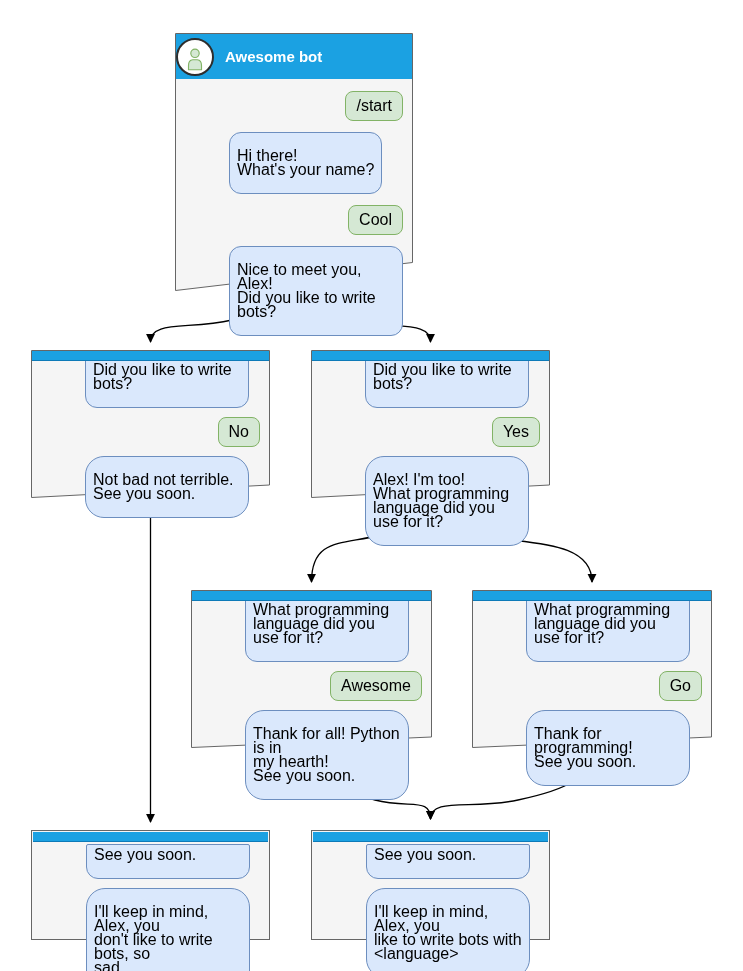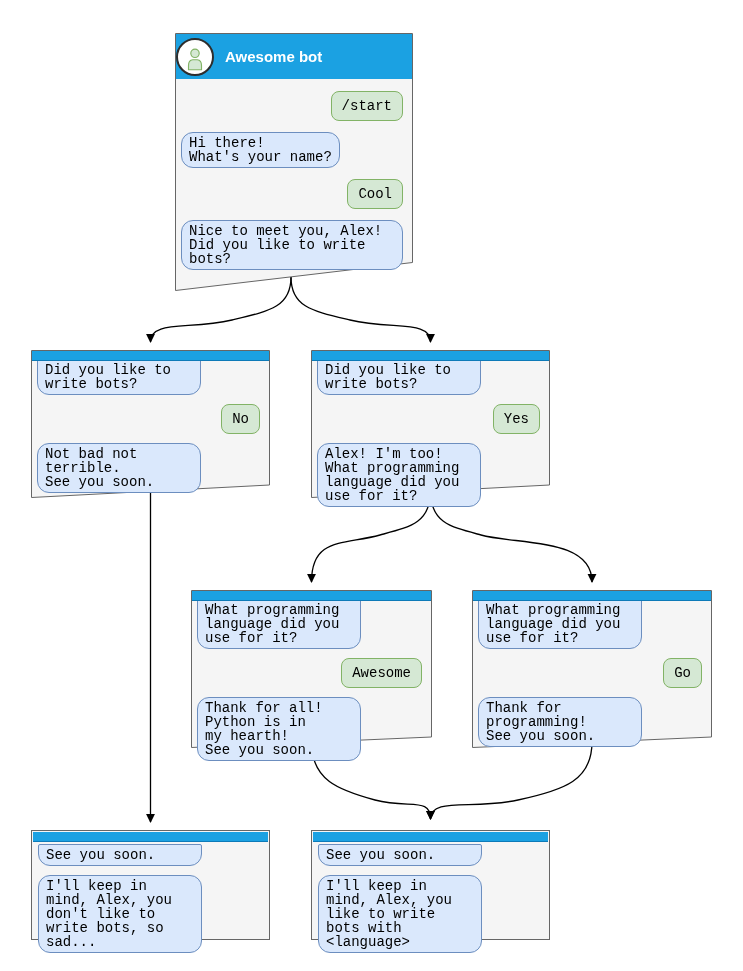--- a/index.html
+++ b/index.html
@@ -57,49 +57,49 @@
 
   
   .chat-body {
     position: absolute; left: 6px; right: 10px; top: 11px;
     display: flex; flex-direction: column; gap: 9px; z-index: 2;
   }
   .screen#scr-start .chat-body { top: 58px; gap: 11px; }
 
   .bubble {
     box-sizing: border-box;
-    font-size: 14px; line-height: 14px;
+    font-size: 16px; line-height: 14px;
     white-space: pre-line;
     width: fit-content;
-    font-family: Liberation Mono, monospace;
   }
   .bubble.bot {
     background: var(--bot-bubble-fill, #dae8fc);
     border: 1px solid var(--bot-bubble-border, #6c8ebf);
     border-radius: 12px;
-    padding: 3px 7px;
+    padding: 16px 7px;
     align-self: flex-start;
+    margin-left: 48px;
   }
   .bubble.user {
     background: var(--user-bubble-fill, #d5e8d4);
     border: 1px solid var(--user-bubble-border, #82b366);
     border-radius: 8px;
     padding: 7px 10px;
     align-self: flex-end;
     min-width: 32px;
   }
   
   .bubble.bot.first {
     border-radius: 2px 2px 12px 12px;
     margin-top: -2px;
     padding-top: 3px;
     width: 164px;
   }
   .screen.rect .bubble.bot.first { margin-top: 2px; }
-  .bubble.bot.fixedw { width: 164px; }
+  .bubble.bot.fixedw { width: 164px; border-radius: 19px; }
 </style>
 </head>
 <body>
 
 <div id="canvas">
 
   <svg id="edges">
     <defs>
       <marker id="arrowhead" viewBox="0 0 10 10" refX="9" refY="5" markerWidth="7" markerHeight="7" orient="auto">
         <path d="M0,0 L10,5 L0,10 Z" fill="#000"></path>

